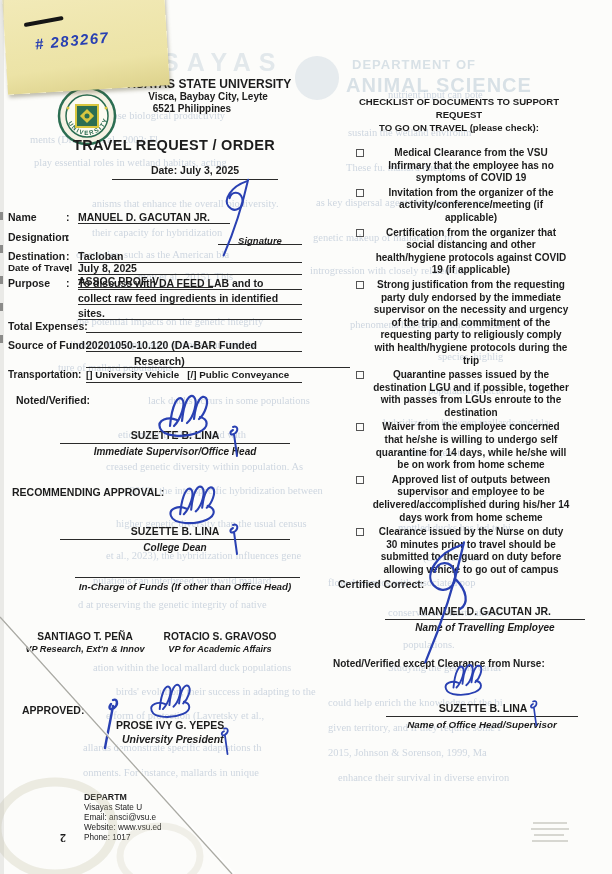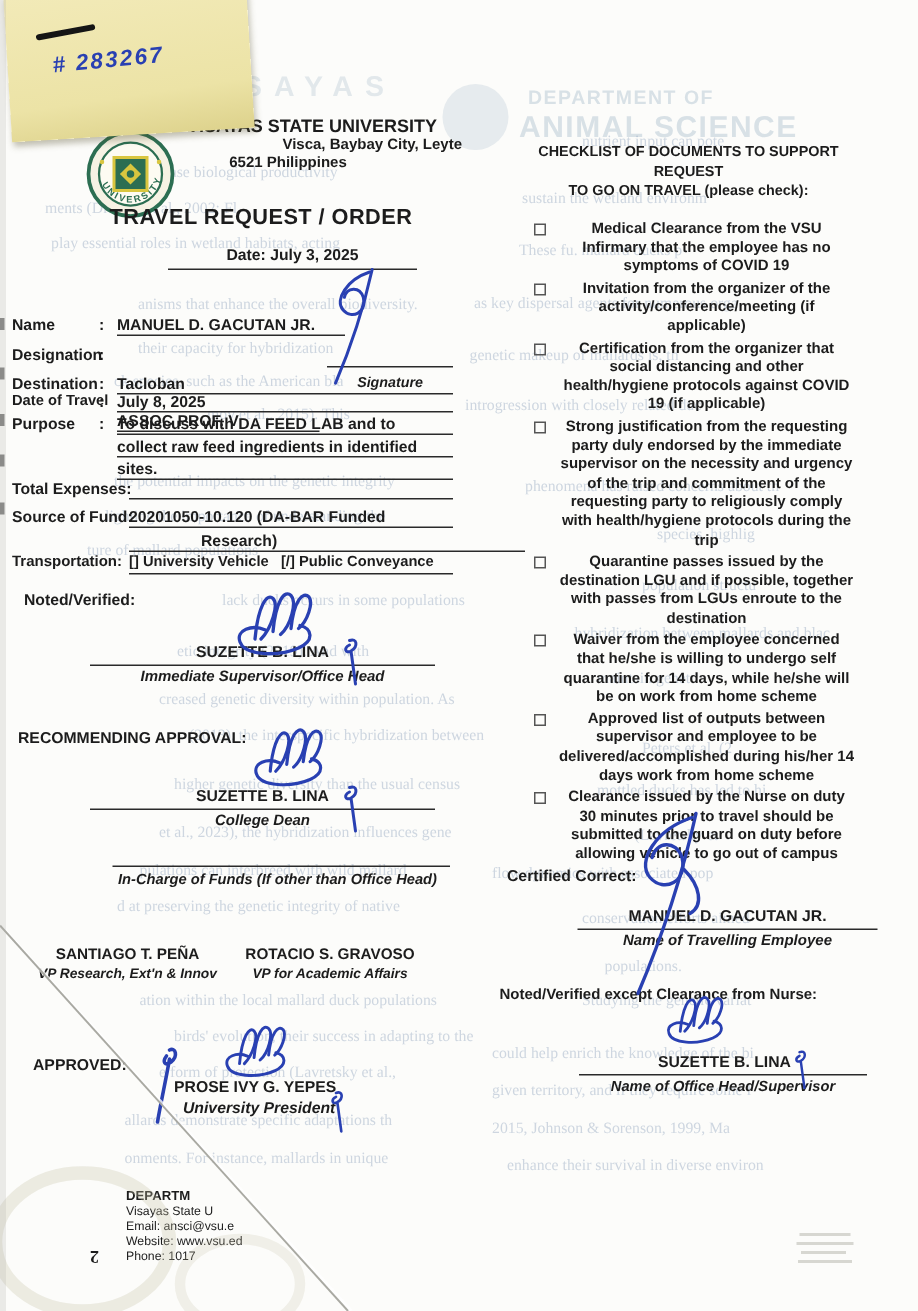--- a/index.html
+++ b/index.html
@@ -78,21 +78,21 @@
       <span class="bt" style="left: 328px; top: 577px;">flow dynamics with associated pop</span>
       <span class="bt" style="left: 388px; top: 607px;">conservation efforts aimed</span>
       <span class="bt" style="left: 403px; top: 639px;">populations.</span>
       <span class="bt" style="left: 388px; top: 662px;">Studying the genetic variat</span>
       <span class="bt" style="left: 328px; top: 697px;">could help enrich the knowledge of the bi</span>
       <span class="bt" style="left: 328px; top: 722px;">given territory, and if they require some f</span>
       <span class="bt" style="left: 328px; top: 747px;">2015, Johnson &amp; Sorenson, 1999, Ma</span>
       <span class="bt" style="left: 338px; top: 772px;">enhance their survival in diverse environ</span>
     </div>
 
-  <div class="wm" style="left:162px;top:48px;font-size:19px;letter-spacing:8px;opacity:.55;">SAYAS</div>
+  <div class="wm" style="left:162px;top:48px;font-size:25px;letter-spacing:8px;opacity:.55;">SAYAS</div>
   <div class="abs" style="left:295px;top:56px;width:44px;height:44px;border-radius:50%;background:rgba(208,218,225,.5);z-index:1;"></div>
   <div class="wm" style="left:352px;top:57px;font-size:13px;letter-spacing:1px;opacity:.75;">DEPARTMENT OF</div>
   <div class="wm" style="left:346px;top:74px;font-size:20px;letter-spacing:1px;opacity:.75;">ANIMAL SCIENCE</div>
 
   <div class="abs" style="left:57px;top:86px;z-index:5;">
     <svg width="60" height="60" viewBox="0 0 60 60">
       <circle cx="30" cy="30" r="28" fill="#f6f2e4" stroke="#2c6e52" stroke-width="2.5"></circle>
       <circle cx="30" cy="30" r="21" fill="#fdfbf2" stroke="#2c6e52" stroke-width="1.5"></circle>
       <defs>
           <path id="sealArc" d="M9,28 A21,21 0 0 0 51,28"></path>
@@ -102,42 +102,42 @@
       </text>
       <rect x="19" y="19" width="22" height="22" fill="#2c6e52" stroke="#d9c63f" stroke-width="2"></rect>
       <rect x="25" y="25" width="10" height="10" fill="#d9c63f" transform="rotate(45 30 30)"></rect>
       <circle cx="30" cy="30" r="2.5" fill="#2c6e52"></circle>
       <circle cx="11" cy="22" r="1.5" fill="#d9c63f"></circle>
       <circle cx="49" cy="22" r="1.5" fill="#d9c63f"></circle>
     </svg>
   </div>
 
   <div class="abs b ctr nw" style="left:108px;top:77px;width:200px;font-size:12px;z-index:10;">VISAYAS STATE UNIVERSITY</div>
-  <div class="abs b ctr nw" style="left:108px;top:91px;width:200px;font-size:10px;z-index:10;text-align:right;">Visca, Baybay City, Leyte</div>
+  <div class="abs b ctr nw" style="left:108px;top:91px;width:200px;font-size:10px;z-index:10;">Visca, Baybay City, Leyte</div>
   <div class="abs b ctr nw" style="left:92px;top:103px;width:200px;font-size:10px;z-index:10;">6521   Philippines</div>
 
   <div class="abs b ctr nw" style="left:68px;top:137px;width:212px;font-size:14.5px;letter-spacing:.3px;z-index:10;">TRAVEL REQUEST / ORDER</div>
   <div class="abs b ctr nw" style="left:110px;top:164px;width:170px;font-size:10.5px;z-index:10;">Date: July 3, 2025</div>
   <div class="abs line" style="left:112px;top:179px;width:166px;z-index:10;"></div>
 
   <div class="edge-tick" style="top:212px;"></div>
   <div class="edge-tick" style="top:245px;"></div>
   <div class="edge-tick" style="top:276px;"></div>
   <div class="edge-tick" style="top:303px;"></div>
   <div class="edge-tick" style="top:335px;"></div>
 
   <div class="abs lbl nw" style="left:8px;top:211px;z-index:10;">Name</div>
   <div class="abs lbl" style="left:66px;top:211px;z-index:10;">:</div>
   <div class="abs val ul" style="left:78px;top:211px;width:152px;z-index:10;">MANUEL D. GACUTAN JR.</div>
 
   <div class="abs lbl nw" style="left:8px;top:231px;z-index:10;">Designation</div>
   <div class="abs lbl" style="left:66px;top:231px;z-index:10;">:</div>
   <div class="abs val ul" style="left:78px;top:231px;width:135px;z-index:10;margin-top:44px;">ASSOC PROF. V</div>
   <div class="abs ul" style="left:218px;top:231px;width:84px;height:13px;z-index:10;"></div>
-  <div class="abs sig-line-label ctr nw" style="left:218px;top:250px;width:84px;font-size:9.5px;z-index:10;text-align:center;">Signature</div>
+  <div class="abs sig-line-label ctr nw" style="left:218px;top:235px;width:84px;font-size:9.5px;z-index:10;text-align:center;">Signature</div>
 
   <div class="abs lbl nw" style="left:8px;top:250px;z-index:10;">Destination</div>
   <div class="abs lbl" style="left:66px;top:250px;z-index:10;">:</div>
   <div class="abs val ul" style="left:78px;top:250px;width:224px;z-index:10;">Tacloban</div>
 
   <div class="abs lbl nw" style="left:8px;top:262px;font-size:9.8px;z-index:10;">Date of Travel</div>
   <div class="abs lbl" style="left:66px;top:262px;z-index:10;">:</div>
   <div class="abs val ul" style="left:78px;top:262px;width:224px;z-index:10;">July 8, 2025</div>
 
   <div class="abs lbl nw" style="left:8px;top:277px;z-index:10;">Purpose</div>

